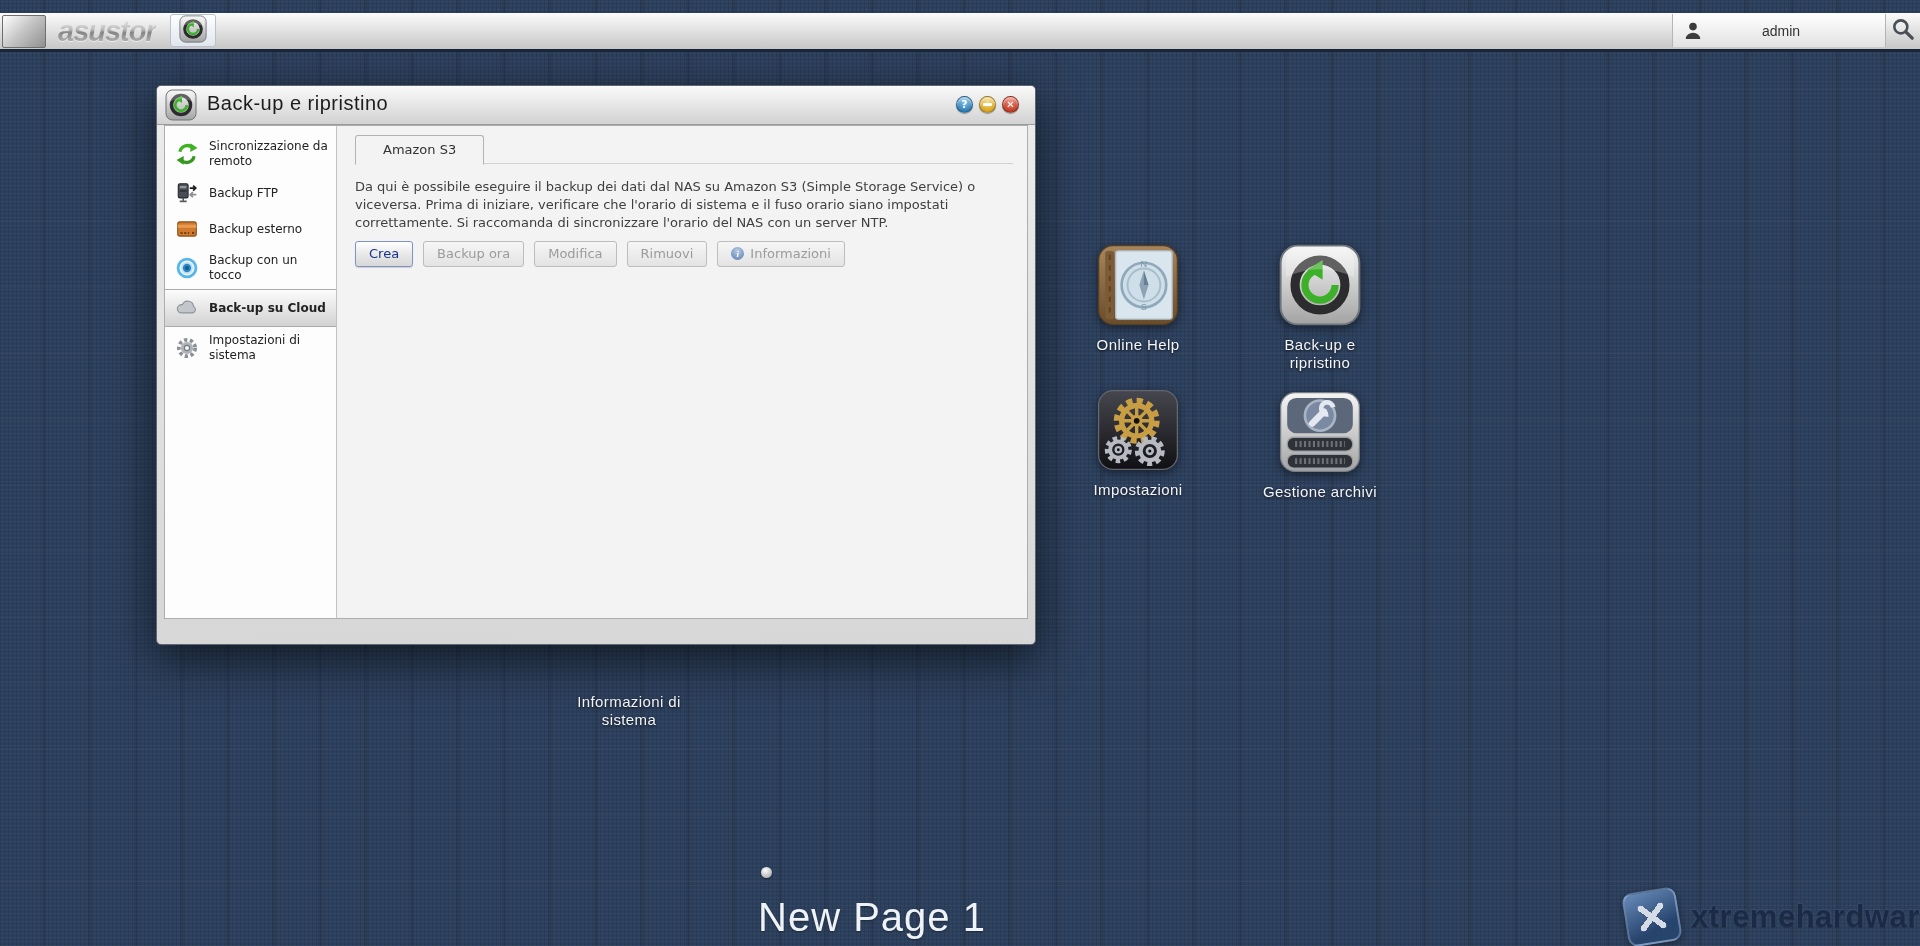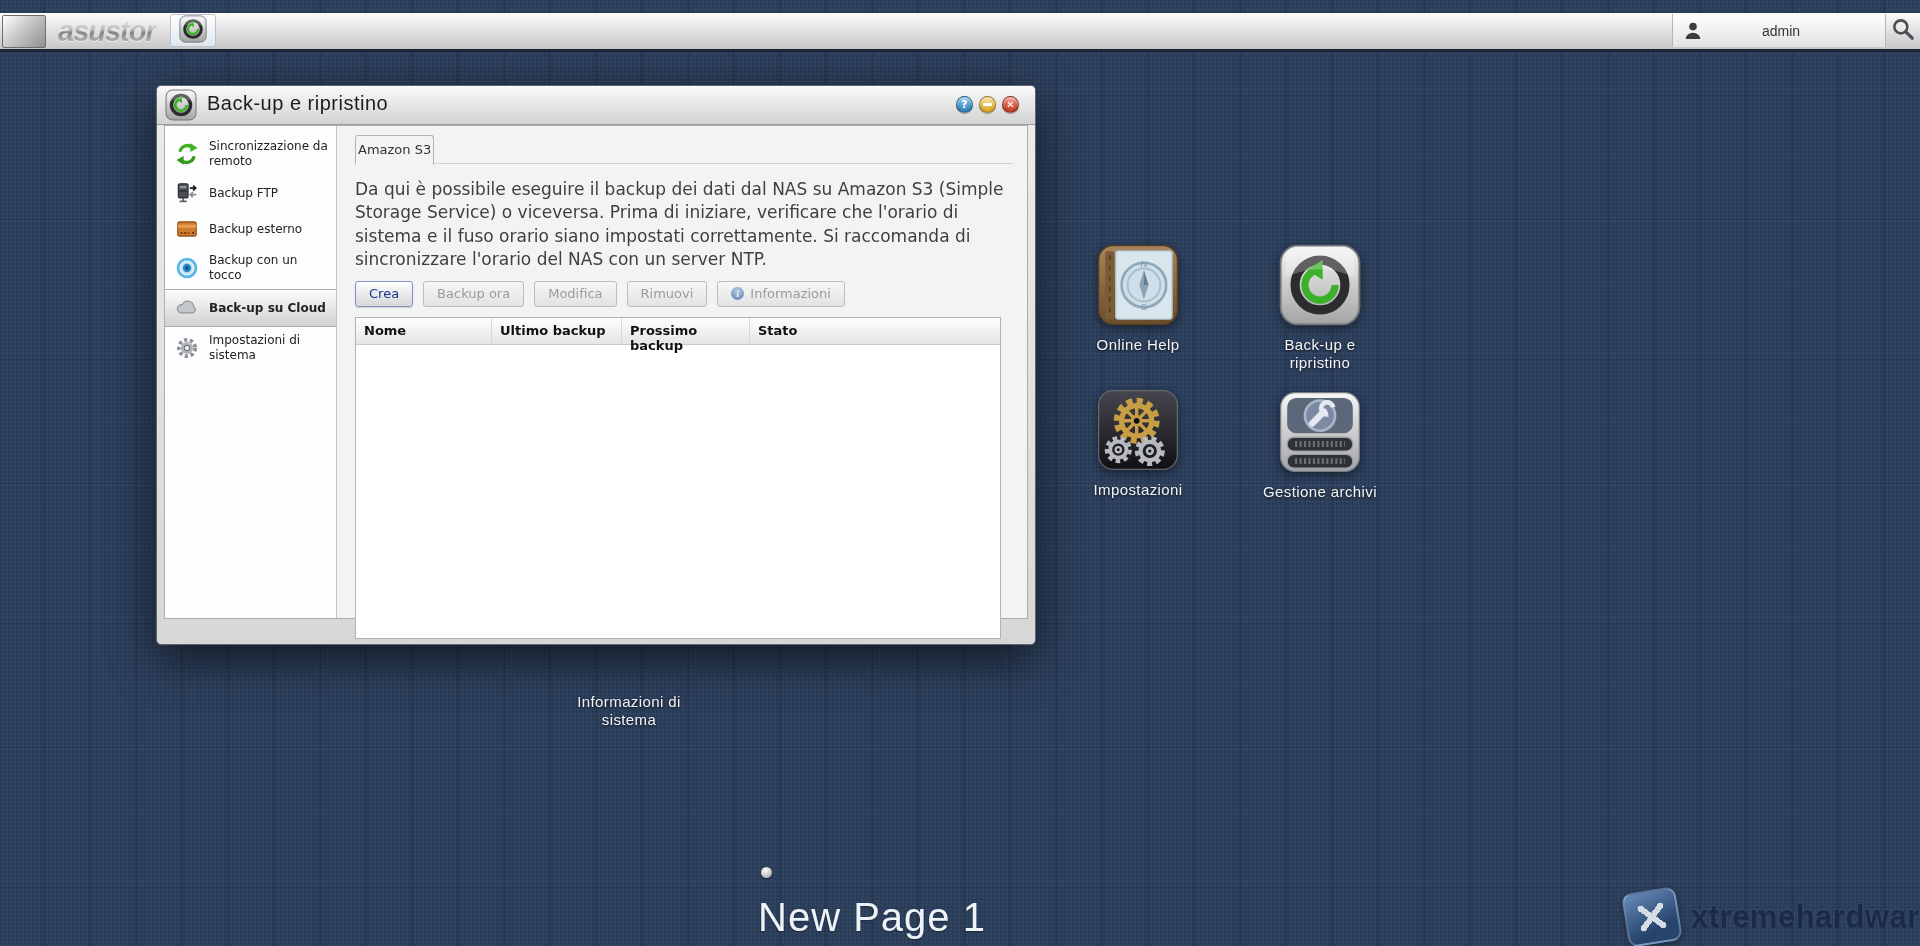--- a/index.html
+++ b/index.html
@@ -66,24 +66,24 @@
   .sb-item{position:relative;display:flex;align-items:center;min-height:24px;
     padding:6px 4px 6px 44px;cursor:pointer;}
   .sb-item .sb-ic{position:absolute;left:10px;top:50%;transform:translateY(-50%);display:flex;}
   .sb-ic svg{width:24px;height:24px;}
   .sb-label{font-size:12px;color:#222;line-height:1.25;max-width:122px;}
   .sb-item.selected{background:linear-gradient(#fcfcfc,#d2d2d2);
     border-top:1px solid #ababab;border-bottom:1px solid #ababab;font-weight:bold;}
   
   .pane{flex:1;background:#f3f3f3;padding:8px 14px 0 18px;position:relative;box-sizing:border-box;}
   .tabstrip{border-bottom:1px solid #d2d2d2;height:29px;}
-  .tab{display:inline-block;padding:6px 2px 7px;background:#f3f3f3;
+  .tab{display:inline-block;padding:6px 27px 7px;background:#f3f3f3;
     border:1px solid #b3b3b3;border-bottom:1px solid #f3f3f3;border-radius:3px 3px 0 0;
     font-size:13px;color:#333;position:relative;top:1px;cursor:pointer;}
-  .desc{margin-top:14px;width:655px;font-size:17px;color:#3f3f3f;line-height:1.38;}
+  .desc{margin-top:14px;width:655px;font-size:13px;color:#3f3f3f;line-height:1.38;}
   .btn-row{margin-top:9px;display:flex;gap:10px;align-items:center;}
   .btn{height:24px;padding:12px 13px;font-size:13px;font-family:"DejaVu Sans",sans-serif;
     border:1px solid #9d9d9d;border-radius:3px;color:#333;
     background:linear-gradient(#ffffff,#e7e7e7 55%,#d8d8d8);
     box-shadow:0 1px 1px rgba(0,0,0,0.15);display:flex;align-items:center;gap:6px;cursor:pointer;}
   .btn.primary{color:#17338f;border-color:#8093c4;}
   .btn.disabled{color:#9b9b9b;border-color:#bdbdbd;background:linear-gradient(#f6f6f6,#e3e3e3);
     box-shadow:none;cursor:default;}
   .info-dot{width:13px;height:13px;border-radius:50%;
     background:radial-gradient(circle at 50% 30%,#b8cce6,#6f8fbb 75%);
@@ -289,29 +289,20 @@
           <button class="btn disabled">
             <span>Modifica</span>
           </button>
           <button class="btn disabled">
             <span>Rimuovi</span>
           </button>
           <button class="btn disabled">
             <span class="info-dot"></span>
             <span>Informazioni</span>
           </button>
-        </div>
-        <div class="table">
-          <div class="thead">
-            <div class="th">Nome</div>
-            <div class="th">Ultimo backup</div>
-            <div class="th">Prossimo backup</div>
-            <div class="th">Stato</div>
-          </div>
-          <div class="tbody"></div>
         </div>
       </div>
     </div>
   </div>
 
   <div class="dicon" id="di-online-help">
     <span>
       <svg viewBox="0 0 64 64">
         <rect x="2" y="2" width="60" height="60" rx="11" fill="url(#gBook)" stroke="#57401f"></rect>
         <rect x="7" y="6" width="7" height="52" rx="2" fill="#7c5c36"></rect>

